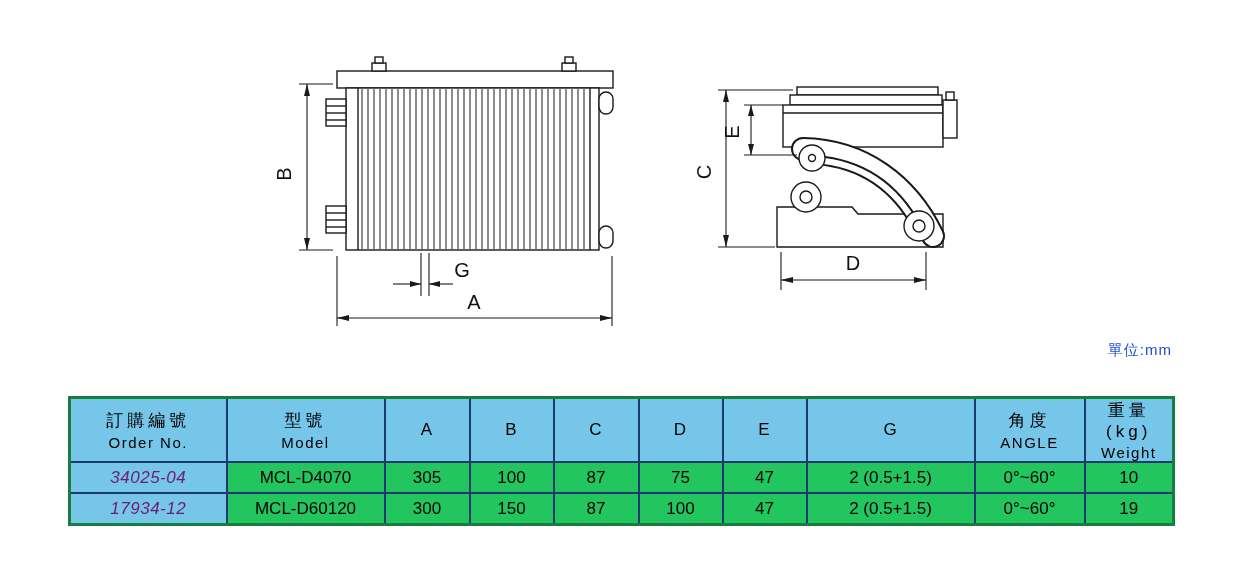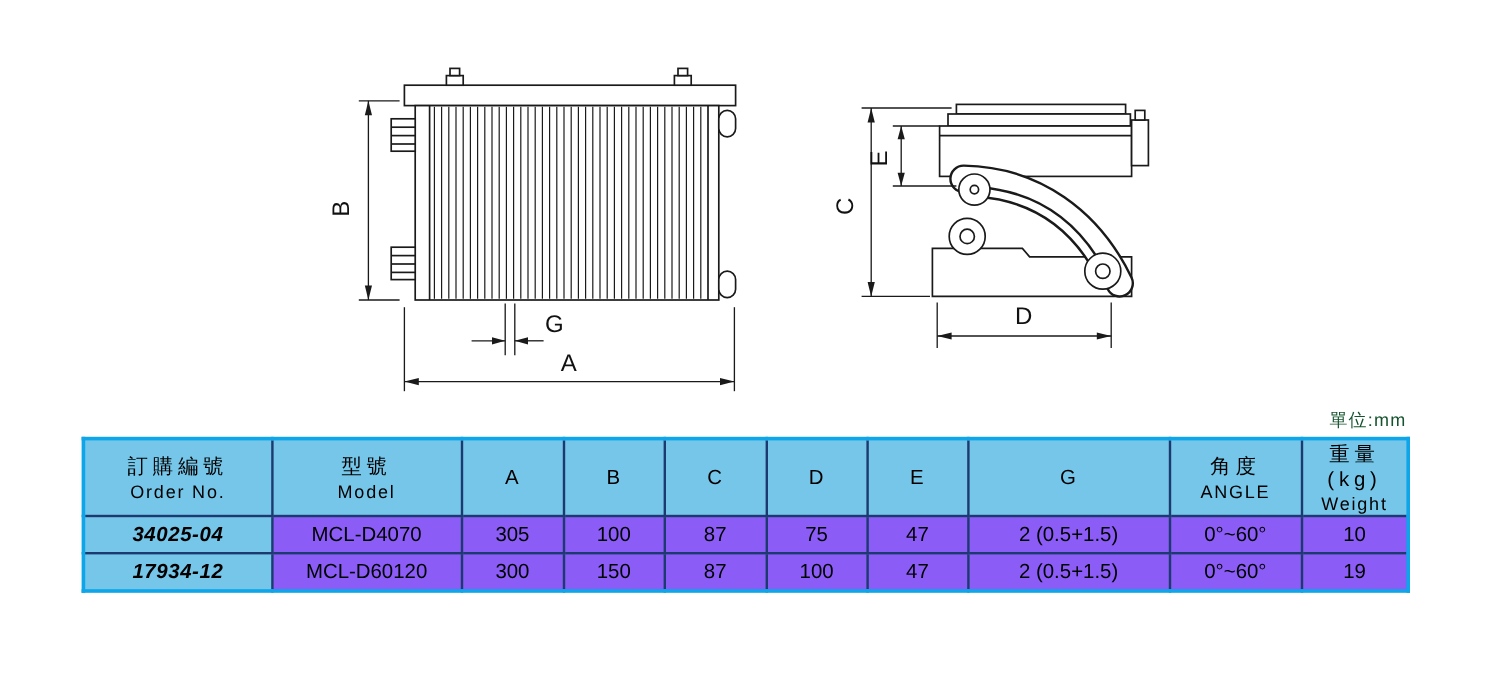--- a/index.html
+++ b/index.html
@@ -22,59 +22,60 @@
     font-size: 20px;
     fill: #111111;
     stroke: none;
   }
 
   .unit-note {
     position: absolute;
     top: 341px;
     right: 68px;
     font-size: 15px;
-    color: #14532d;
+    color: #1d4ed8;
     letter-spacing: 1px;
   }
 
   .table-wrap { position: absolute; left: 68px; top: 364px; width: 1104px; }
   table.spec {
     border-collapse: collapse;
     width: 100%;
     table-layout: fixed;
-    border: 3px solid #0ea5e9;
+    border: 3px solid #15803d;
+    margin-top: 32px;
   }
   table.spec th, table.spec td {
     border: 2px solid #1c3a70;
     text-align: center;
     vertical-align: middle;
     padding: 0;
     color: #000000;
   }
   table.spec th {
     background: #76c6e9;
     font-weight: normal;
     height: 50px;
   }
   table.spec th .zh { font-size: 17px; letter-spacing: 4px; }
   table.spec th .en { font-size: 15px; letter-spacing: 1.5px; margin-top: 2px; }
   table.spec th.letter { font-size: 17px; letter-spacing: 1px; }
   table.spec td {
     height: 29px;
     font-size: 17px;
-    background: #8b5cf6;
+    background: #22c55e;
   }
   table.spec tr.alt td { background: #c4e7f8; }
   table.spec td.order {
     background: #76c6e9;
-    font-weight: bold;
+    font-weight: normal;
     font-style: italic;
     font-size: 17px;
     letter-spacing: 0.5px;
-    color: #000000;
+    color: #701a75;
   }
 </style>
 </head>
 <body>
 
 <div class="page">
 
   <svg class="drawings-svg" width="1240" height="345" viewBox="0 0 1240 345">
 
     <g class="outline">

